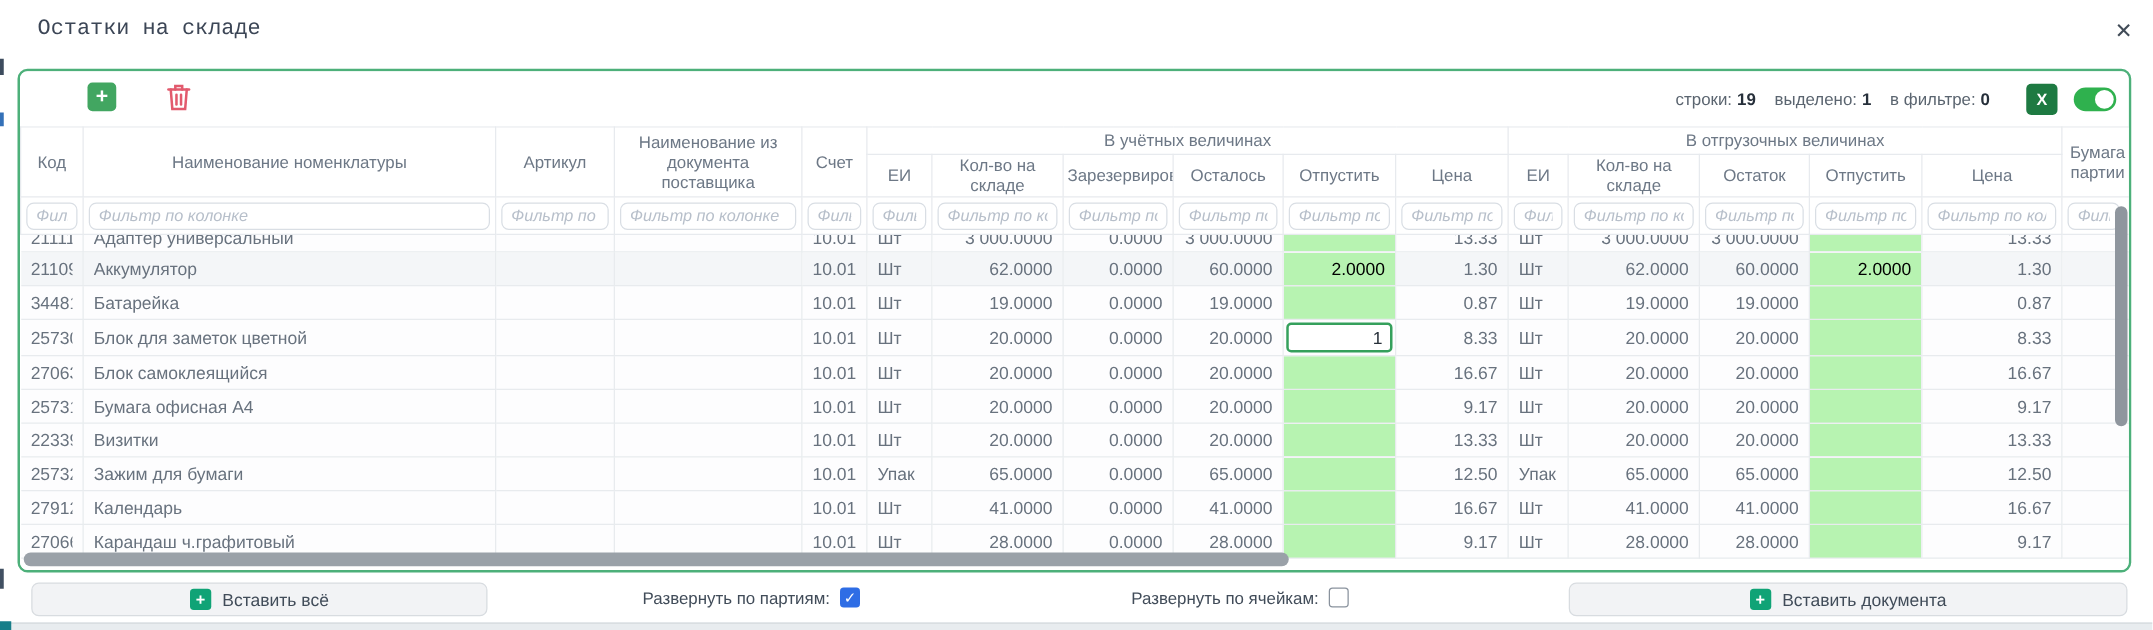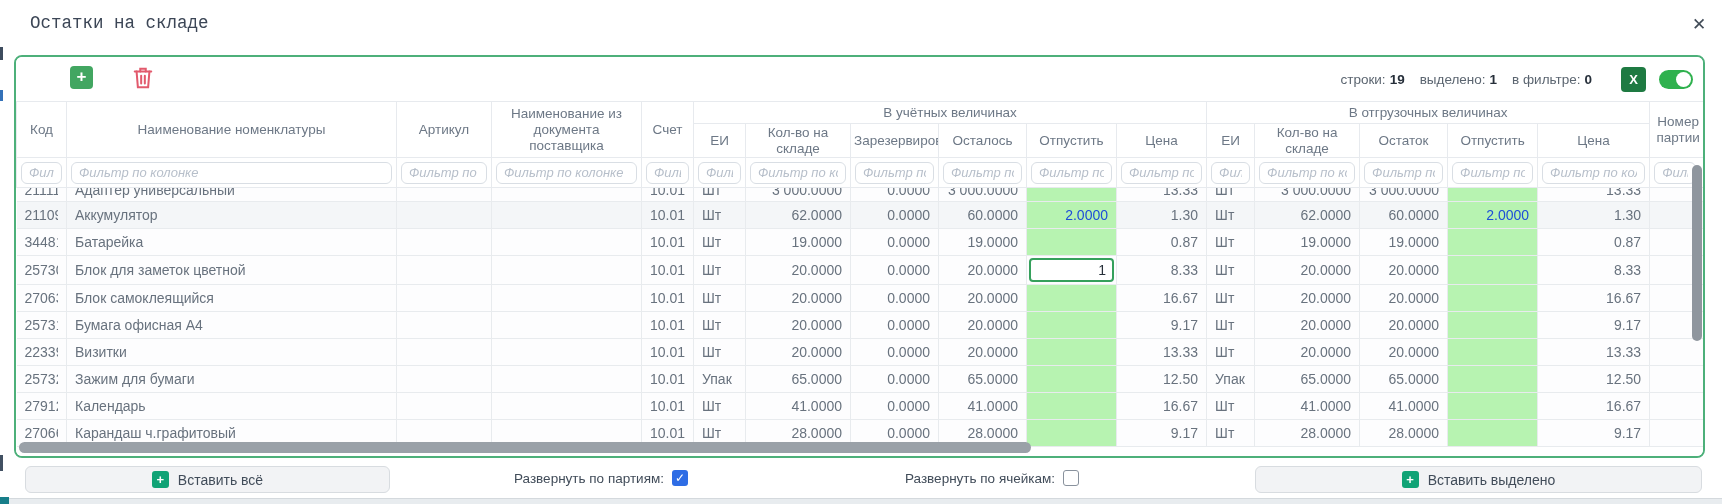--- a/index.html
+++ b/index.html
@@ -43,21 +43,21 @@
   .filter-input { width:100%; height:22px; box-sizing:border-box; border:1px solid #d9dee4; border-radius:6px;
     padding:0 7px; font-style:italic; font-size:13px; color:#6a7480; background:#fff;
     font-family:"Liberation Sans", sans-serif; }
   .filter-input::placeholder { color:#b7bfca; opacity:1; }
   td.fbatch .filter-input { width:42px; }
   tbody td { height:26px; border-right:1px solid #e8ebee; border-bottom:1px solid #e8ebee;
     font-size:14px; color:#68727e; padding:0 8px; background:#fdfdfe; white-space:nowrap; overflow:hidden; }
   tbody td .ci { line-height:26px; height:26px; overflow:hidden; }
   td.num { text-align:right; }
   td.release { background:#b7f3b1; }
-  td.release .ci { color:#1d4ed8; }
+  td.release .ci { color:#000000; }
   tr.selected td:not(.release) { background:#f4f6f8; }
   tr.partial td { height:13px;text-align:right; }
   tr.partial td .ci { height:13px; display:flex; align-items:flex-end; line-height:21px; }
   tr.partial td.num .ci { justify-content:flex-end; }
   td.editing { padding:1px 2px; background:#fdfdfe; }
   .edit-input { width:100%; height:24px; box-sizing:border-box; border:2px solid #35a05c; border-radius:4px;
     text-align:right; font-size:14px; color:#273039; padding:0 6px; background:#fff;
     font-family:"Liberation Sans", sans-serif; }
   
   .vscroll { position:absolute; right:1px; top:64px; width:10px; height:176px; background:#8f969e; border-radius:6px; }
@@ -144,21 +144,21 @@
         <thead>
           <tr class="group-row">
             <th class="rspan" rowspan="2">Код</th>
             <th class="rspan" rowspan="2">Наименование номенклатуры</th>
             <th class="rspan" rowspan="2">Артикул</th>
             <th class="rspan" rowspan="2">Наименование из документа поставщика</th>
             <th class="rspan" rowspan="2">Счет</th>
             <th class="grp" colspan="6">В учётных величинах</th>
             <th class="grp" colspan="5">В отгрузочных величинах</th>
             <th class="rspan batchth" rowspan="2">
-                <div>Номер партии</div>
+                <div>Бумага партии</div>
               </th>
           </tr>
           <tr class="label-row">
             <th>ЕИ</th>
             <th>Кол-во на складе</th>
             <th class="clipv">Зарезервировано</th>
             <th>Осталось</th>
             <th>Отпустить</th>
             <th>Цена</th>
             <th>ЕИ</th>
@@ -731,21 +731,21 @@
     <div class="chk-group grp-cells">
       <span>Развернуть по ячейкам:</span>
       <span class="checkbox unchecked"></span>
     </div>
     <div class="chk-group grp-batches">
       <span>Развернуть по партиям:</span>
       <span class="checkbox checked">✓</span>
     </div>
     <div class="btn btn-sel">
       <span class="plus">+</span>
-      <span>Вставить выделено</span>
+      <span>Вставить документа</span>
     </div>
   </div>
 
   <div class="bottom-strip"></div>
   <div class="strip-accent"></div>
   <div class="sliver1"></div>
   <div class="sliver2"></div>
   <div class="sliver3"></div>
 </div>
 

